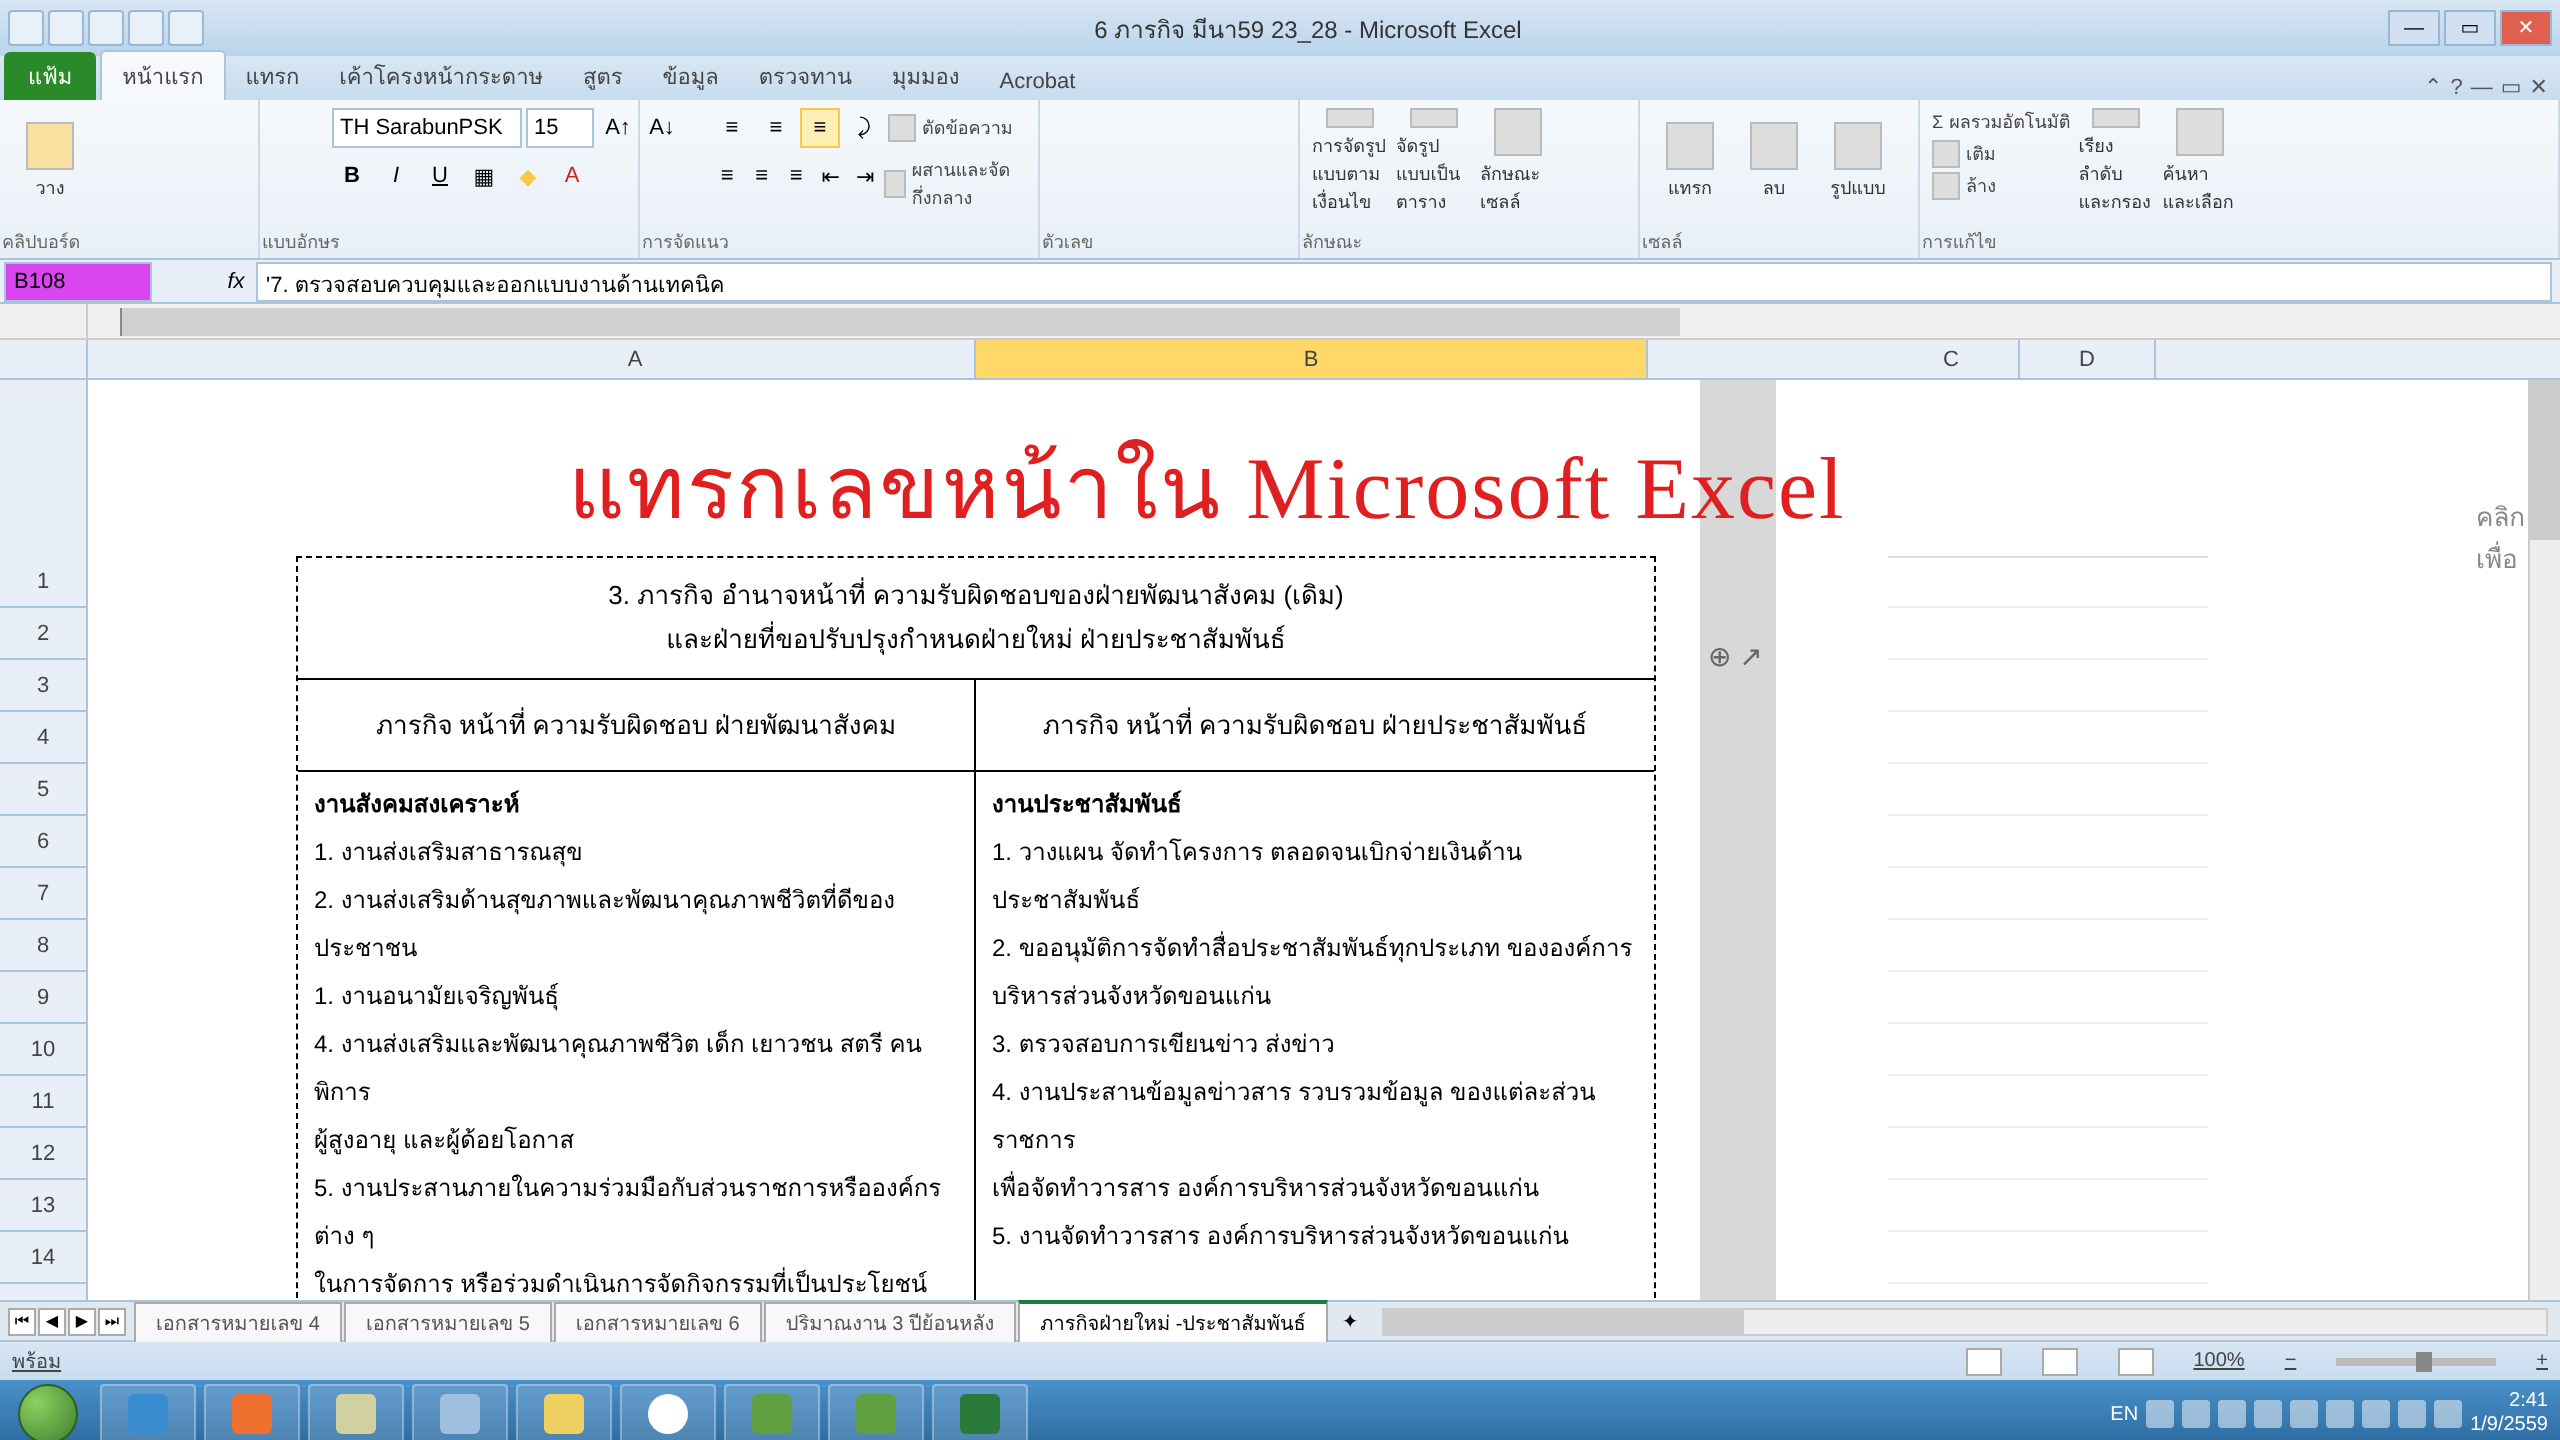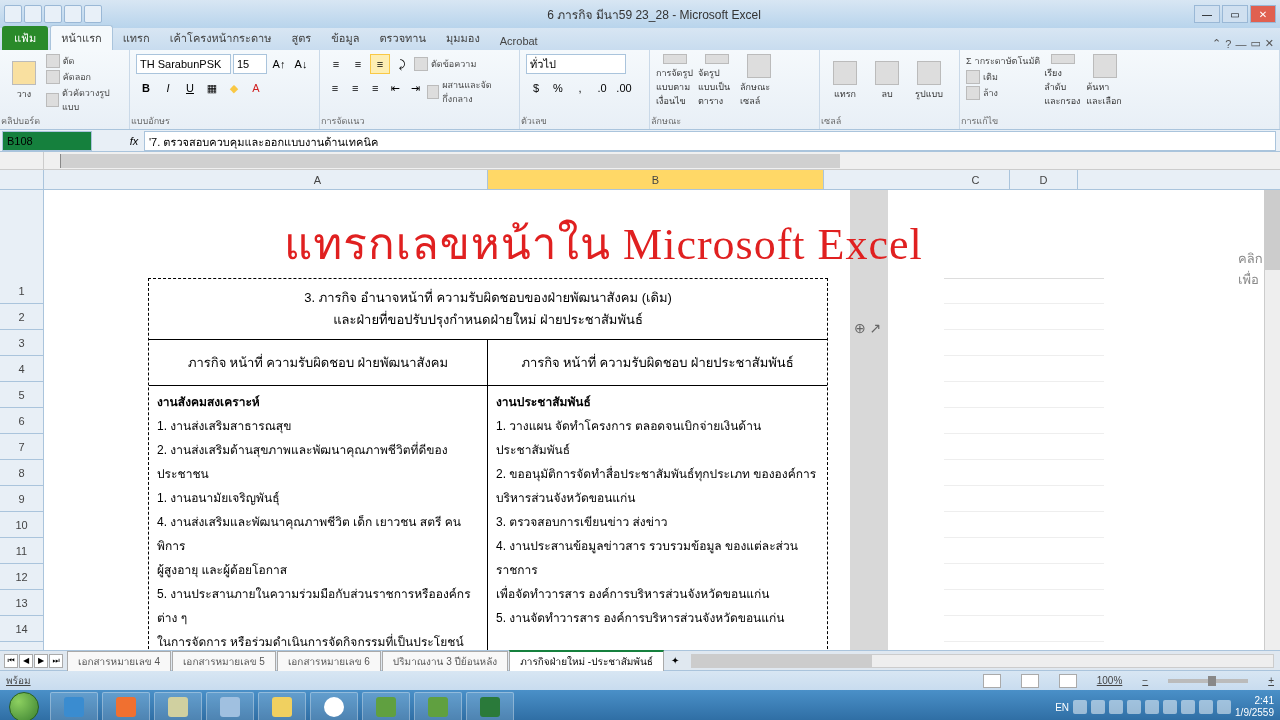--- a/index.html
+++ b/index.html
@@ -24,27 +24,27 @@
 .ribbon-group { border-right: 1px solid #cad9e8; padding: 2px 6px; display: flex; flex-direction: column; position: relative; }
 .ribbon-group .group-label { position: absolute; bottom: 0; left: 0; right: 0; text-align: left; font-size: 9px; color: #666; padding: 1px; }
 .ribbon-group .group-content { flex: 1; display: flex; align-items: flex-start; gap: 4px; padding-top: 2px; }
 .big-btn { width: 38px; height: 54px; display: flex; flex-direction: column; align-items: center; justify-content: center; font-size: 9px; color: #333; cursor: pointer; }
 .big-btn .icon { width: 24px; height: 24px; background: #ddd; border: 1px solid #bbb; margin-bottom: 2px; }
 .small-row { display: flex; flex-direction: column; gap: 2px; }
 .small-item { display: flex; align-items: center; gap: 3px; font-size: 9px; color: #444; cursor: pointer; }
 .small-item .si { width: 14px; height: 14px; background: #ddd; border: 1px solid #bbb; }
 .font-box { width: 95px; height: 20px; border: 1px solid #aac4dc; background: #fff; font-size: 11px; padding: 1px 3px; }
 .size-box { width: 34px; height: 20px; border: 1px solid #aac4dc; background: #fff; font-size: 11px; padding: 1px 3px; }
-.btn-row { display: flex; gap: 2px; }
+.btn-row { display: flex; gap: 2px; margin-left: 30px; }
 .btn-sq { width: 20px; height: 20px; border: 1px solid transparent; display: flex; align-items: center; justify-content: center; font-size: 11px; cursor: pointer; }
 .btn-sq.active { border-color: #f9c845; background: #fdeeb3; }
 .style-box { width: 100px; height: 20px; border: 1px solid #aac4dc; background: #fff; font-size: 11px; padding: 1px 3px; }
 
 .formula-bar { height: 22px; background: #e8eff6; border-bottom: 1px solid #aac4dc; display: flex; align-items: center; }
-.name-box { width: 90px; height: 20px; border: 1px solid #aac4dc; background: #15803d; margin: 0 2px; font-size: 11px; padding: 1px 4px; display: flex; align-items: center; }
+.name-box { width: 74px; height: 20px; border: 1px solid #aac4dc; background: #d946ef; margin: 0 2px; font-size: 11px; padding: 1px 4px; display: flex; align-items: center; }
 .fx-btn { width: 20px; height: 20px; display: flex; align-items: center; justify-content: center; font-style: italic; font-size: 11px; cursor: pointer; }
 .formula-input { flex: 1; height: 20px; border: 1px solid #aac4dc; background: #fff; font-size: 11px; padding: 1px 4px; margin-right: 4px; }
 
 .ruler-area { height: 18px; background: #f0f0f0; border-bottom: 1px solid #ccc; display: flex; }
 .ruler-corner { width: 44px; border-right: 1px solid #ccc; }
 .ruler-h { flex: 1; position: relative; }
 .ruler-gray { position: absolute; left: 16px; width: 780px; height: 14px; top: 2px; background: #d0d0d0; }
 .ruler-gray::before { content:""; position:absolute; top:0; bottom:0; border-left:1px solid #888; left:0; }
 
 .col-headers { height: 20px; display: flex; background: #e8eff6; border-bottom: 1px solid #aac4dc; }
@@ -139,34 +139,20 @@
   </div>
 </div>
 
 <div class="ribbon">
   <div class="ribbon-group" style="width:130px">
     <div class="group-content">
       <div class="big-btn">
         <div class="icon" style="background:#f9e0a0"></div>
         <span>วาง</span>
       </div>
-      <div class="small-row">
-        <div class="small-item">
-            <div class="si"></div>
-            <span>ตัด</span>
-          </div>
-        <div class="small-item">
-            <div class="si"></div>
-            <span>คัดลอก</span>
-          </div>
-        <div class="small-item">
-            <div class="si"></div>
-            <span>ตัวคัดวางรูปแบบ</span>
-          </div>
-      </div>
     </div>
     <div class="group-label">คลิปบอร์ด</div>
   </div>
 
   <div class="ribbon-group" style="width:190px">
     <div class="group-content" style="flex-direction:column;gap:4px">
       <div class="btn-row">
         <input class="font-box" value="TH SarabunPSK" style="">
         <input class="size-box" value="15" style="">
         <div class="btn-sq">A↑</div>
@@ -211,30 +197,20 @@
         <div class="small-item">
             <div class="si"></div>
             <span>ผสานและจัดกึ่งกลาง</span>
           </div>
       </div>
     </div>
     <div class="group-label">การจัดแนว</div>
   </div>
 
   <div class="ribbon-group" style="width:130px">
-    <div class="group-content" style="flex-direction:column;gap:4px">
-      <input class="style-box" value="ทั่วไป" style="">
-      <div class="btn-row">
-        <div class="btn-sq">$</div>
-        <div class="btn-sq">%</div>
-        <div class="btn-sq">,</div>
-        <div class="btn-sq">.0</div>
-        <div class="btn-sq">.00</div>
-      </div>
-    </div>
     <div class="group-label">ตัวเลข</div>
   </div>
 
   <div class="ribbon-group" style="width:170px">
     <div class="group-content">
       <div class="big-btn">
           <div class="icon"></div>
           <span>การจัดรูปแบบตามเงื่อนไข</span>
         </div>
       <div class="big-btn">
@@ -265,21 +241,21 @@
         </div>
     </div>
     <div class="group-label">เซลล์</div>
   </div>
 
   <div class="ribbon-group" style="flex:1">
     <div class="group-content">
       <div class="small-row">
         <div class="small-item">
             <span>Σ</span>
-            <span>ากระดาษัตโนมัติ</span>
+            <span>ผลรวมอัตโนมัติ</span>
           </div>
         <div class="small-item">
             <div class="si"></div>
             <span>เติม</span>
           </div>
         <div class="small-item">
             <div class="si"></div>
             <span>ล้าง</span>
           </div>
       </div>

